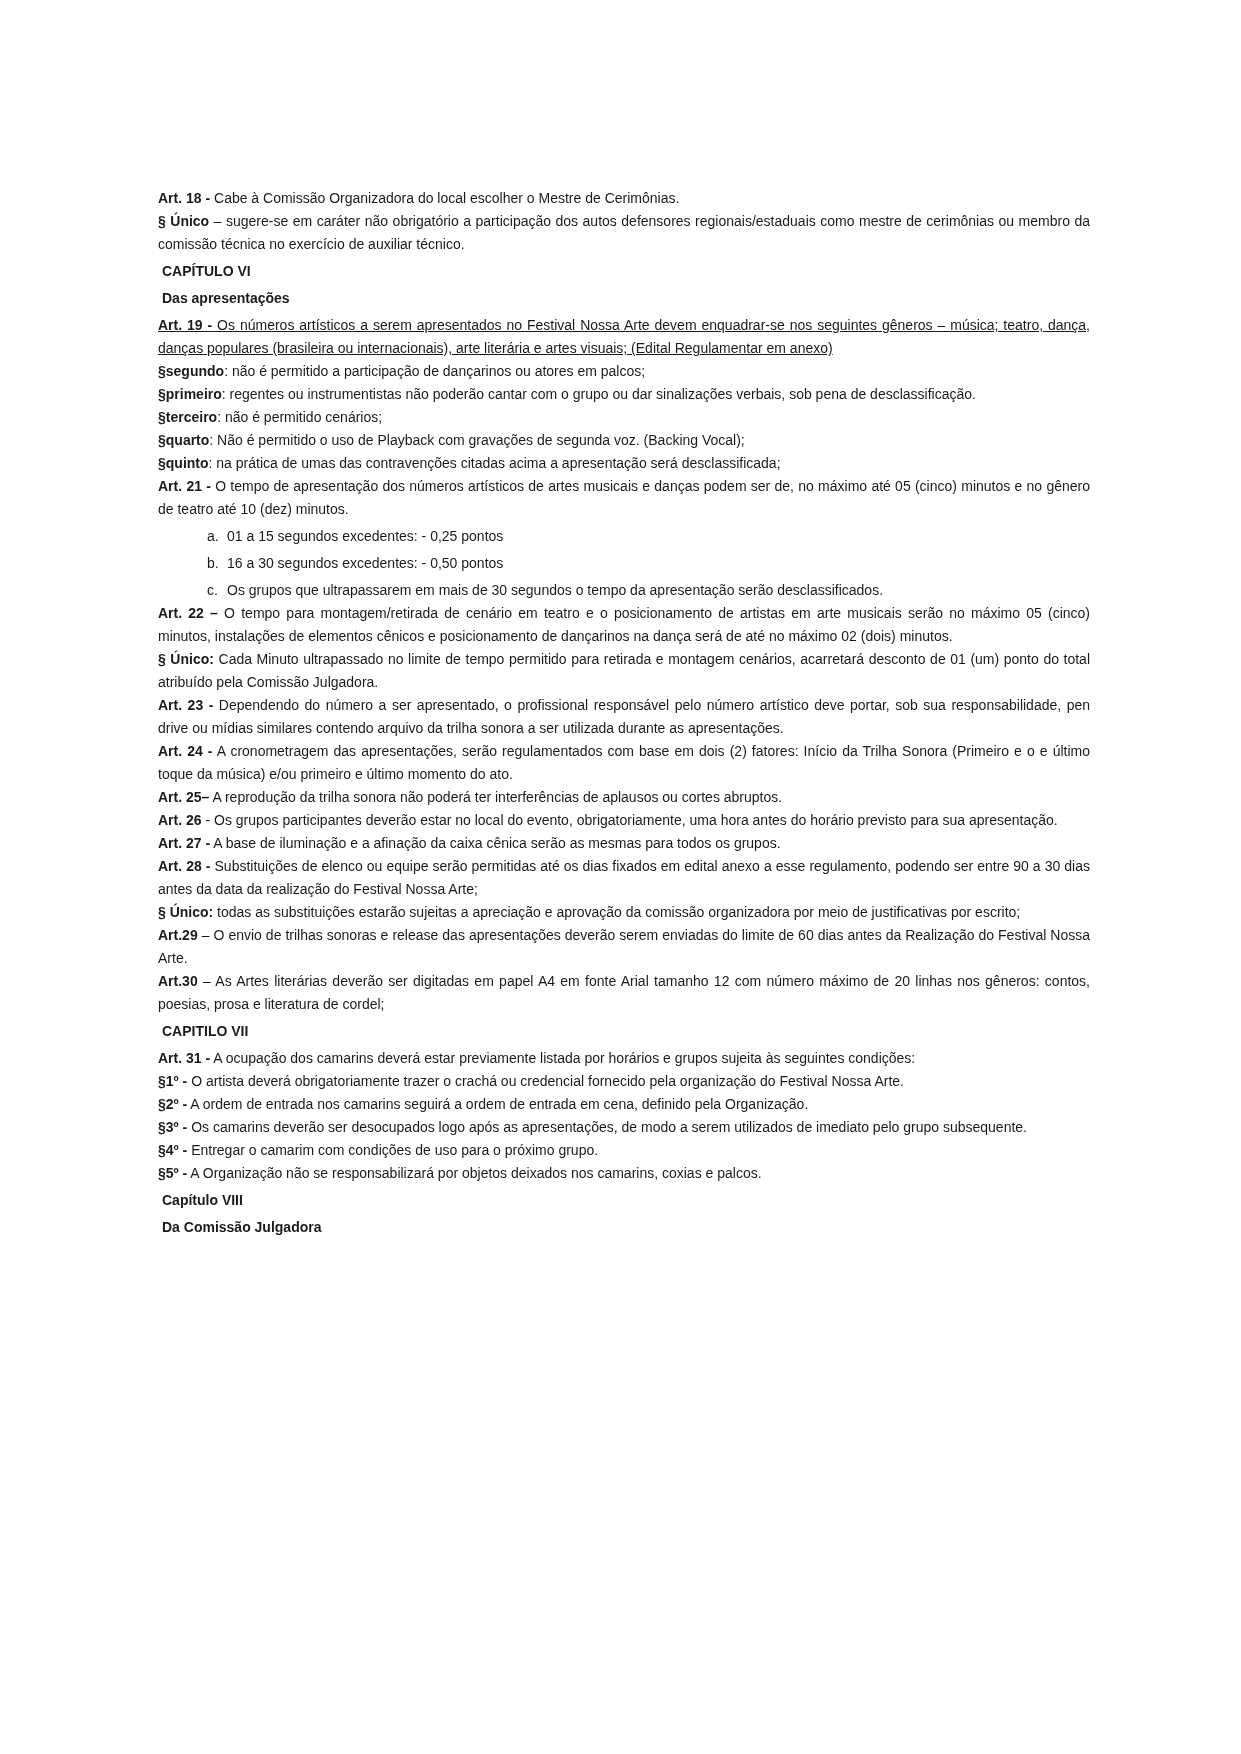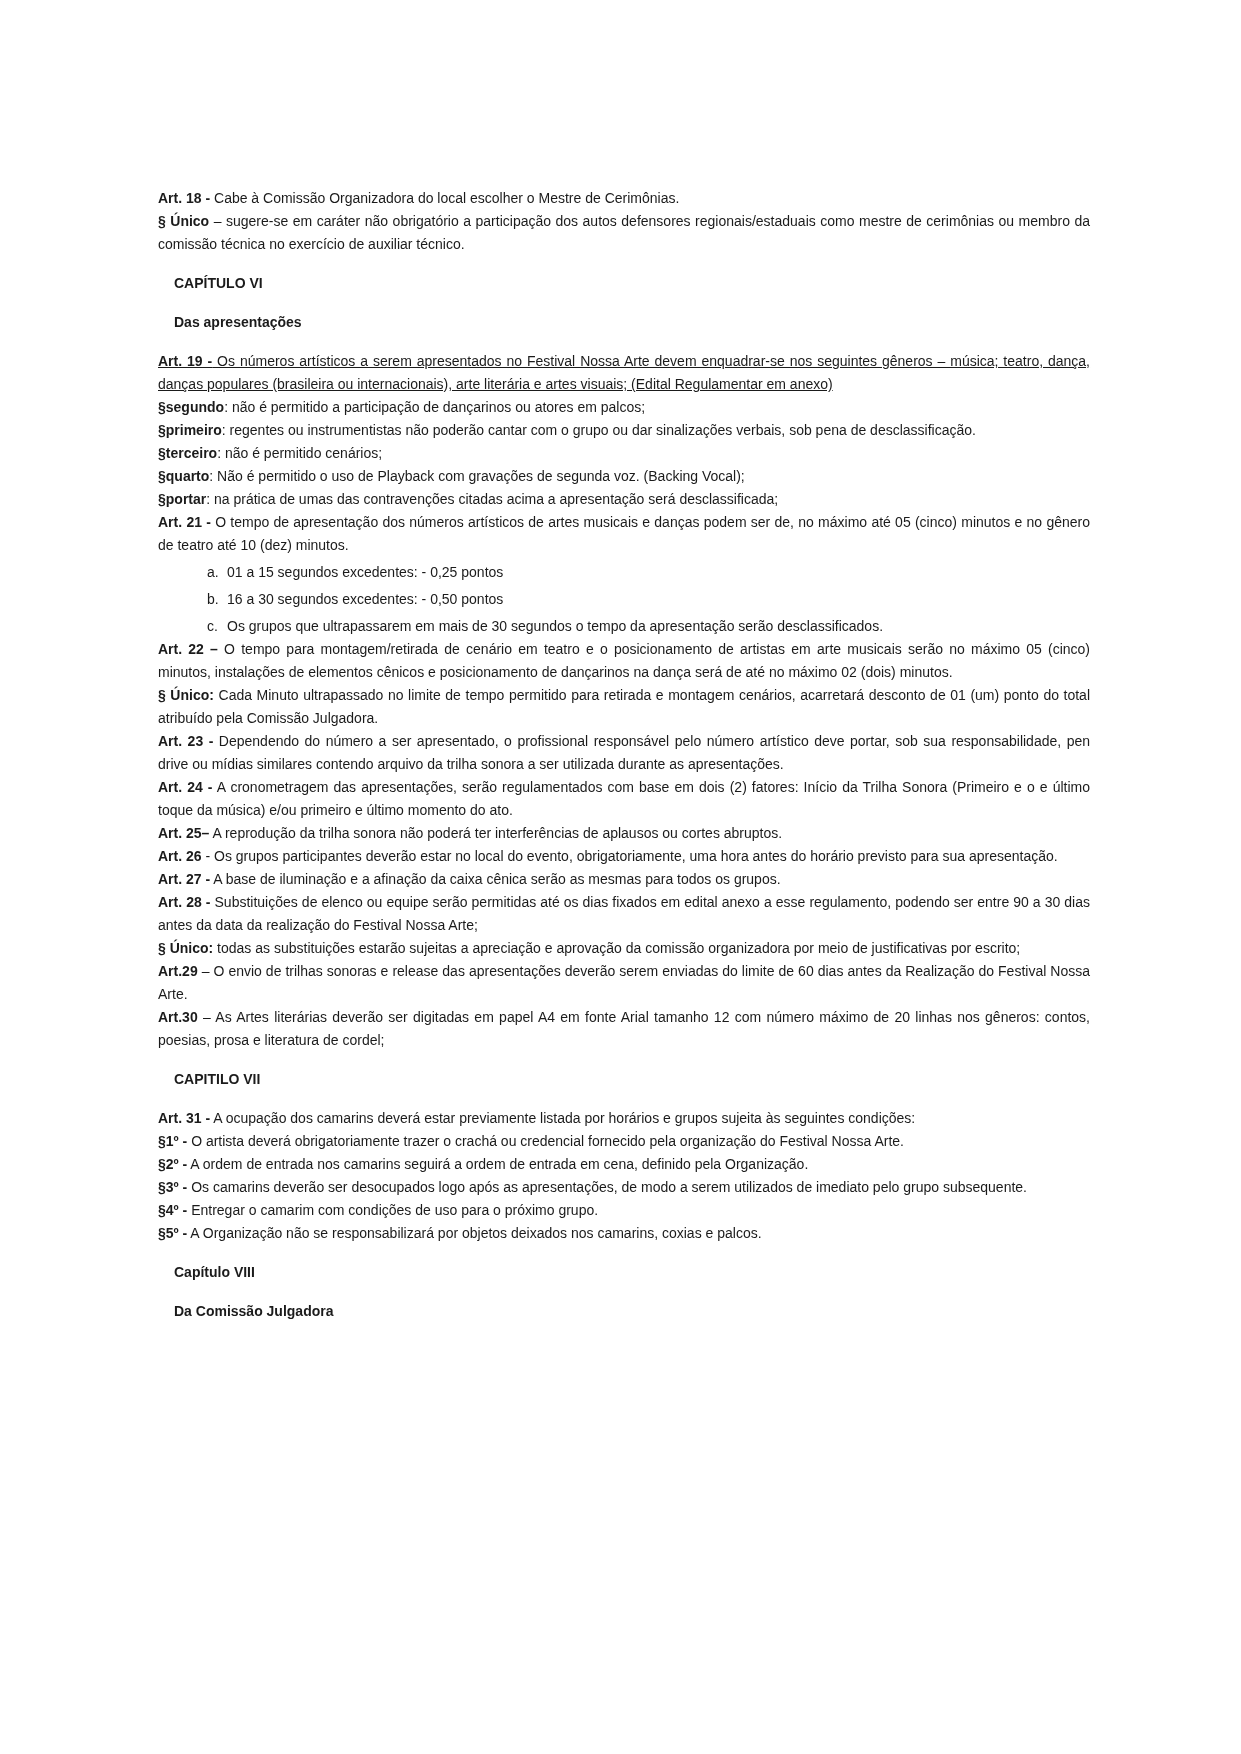--- a/index.html
+++ b/index.html
@@ -10,21 +10,21 @@
     box-sizing:border-box;
     background:#ffffff;
     padding:187px 151px 0 158px;
     font-family:"Liberation Sans","DejaVu Sans",sans-serif;
     font-size:14px;
     line-height:23px;
     color:#1b1b1b;
     overflow:hidden;
   }
   p.para{margin:0;text-align:justify;}
-  p.heading{margin:16px;font-weight:bold;text-align:left;}
+  p.heading{margin:4px;font-weight:bold;text-align:left;}
   b{font-weight:bold;}
   .hang{padding-left:10px;text-indent:-10px;}
   .indent{margin-left:38px;}
   .mt0{margin-top:0;}
   .mt4{margin-top:4px;}
   .mt5{margin-top:5px;}
   .mt7{margin-top:7px;}
   .mt24{margin-top:24px;}
   .mt28{margin-top:28px;}
   .mt29{margin-top:29px;}
@@ -52,21 +52,21 @@
 
 
   <p class="para"><b>§segundo</b><span>: não é permitido a participação de dançarinos ou atores em palcos;</span></p>
 
   <p class="para hang"><b>§primeiro</b><span>: regentes ou instrumentistas não poderão cantar com o grupo ou dar sinalizações verbais, sob pena de desclassificação.</span></p>
 
   <p class="para"><b>§terceiro</b><span>: não é permitido cenários;</span></p>
 
   <p class="para"><b>§quarto</b><span>: Não é permitido o uso de Playback com gravações de segunda voz. (Backing Vocal);</span></p>
 
-  <p class="para"><b>§portar</b><span>: na prática de umas das contravenções citadas acima a apresentação será desclassificada;</span></p>
+  <p class="para"><b>§quinto</b><span>: na prática de umas das contravenções citadas acima a apresentação será desclassificada;</span></p>
 
   <p class="para"><b>Art. 21 -</b><span> O tempo de apresentação dos números artísticos de artes musicais e danças podem ser de, no máximo até 05 (cinco) minutos e no gênero de teatro até 10 (dez) minutos.</span></p>
 
 
   <div class="list-item">
     <span class="list-marker">a.</span>
     <span class="list-text">01 a 15 segundos excedentes: - 0,25 pontos</span>
   </div>
   <div class="list-item">
     <span class="list-marker">b.</span>

